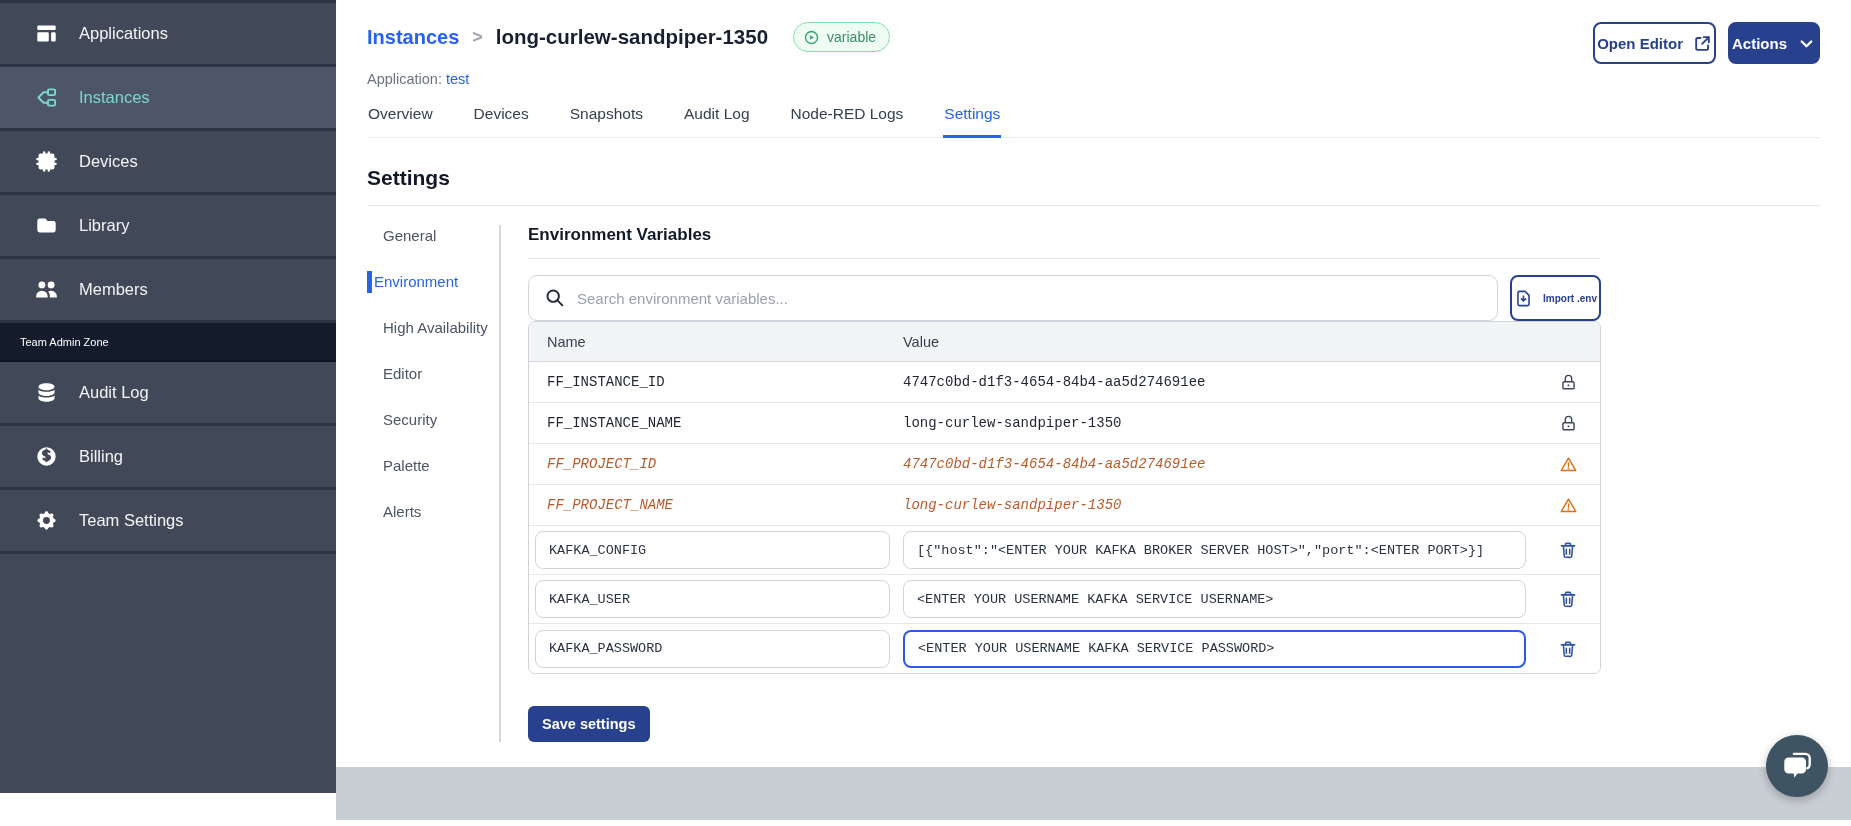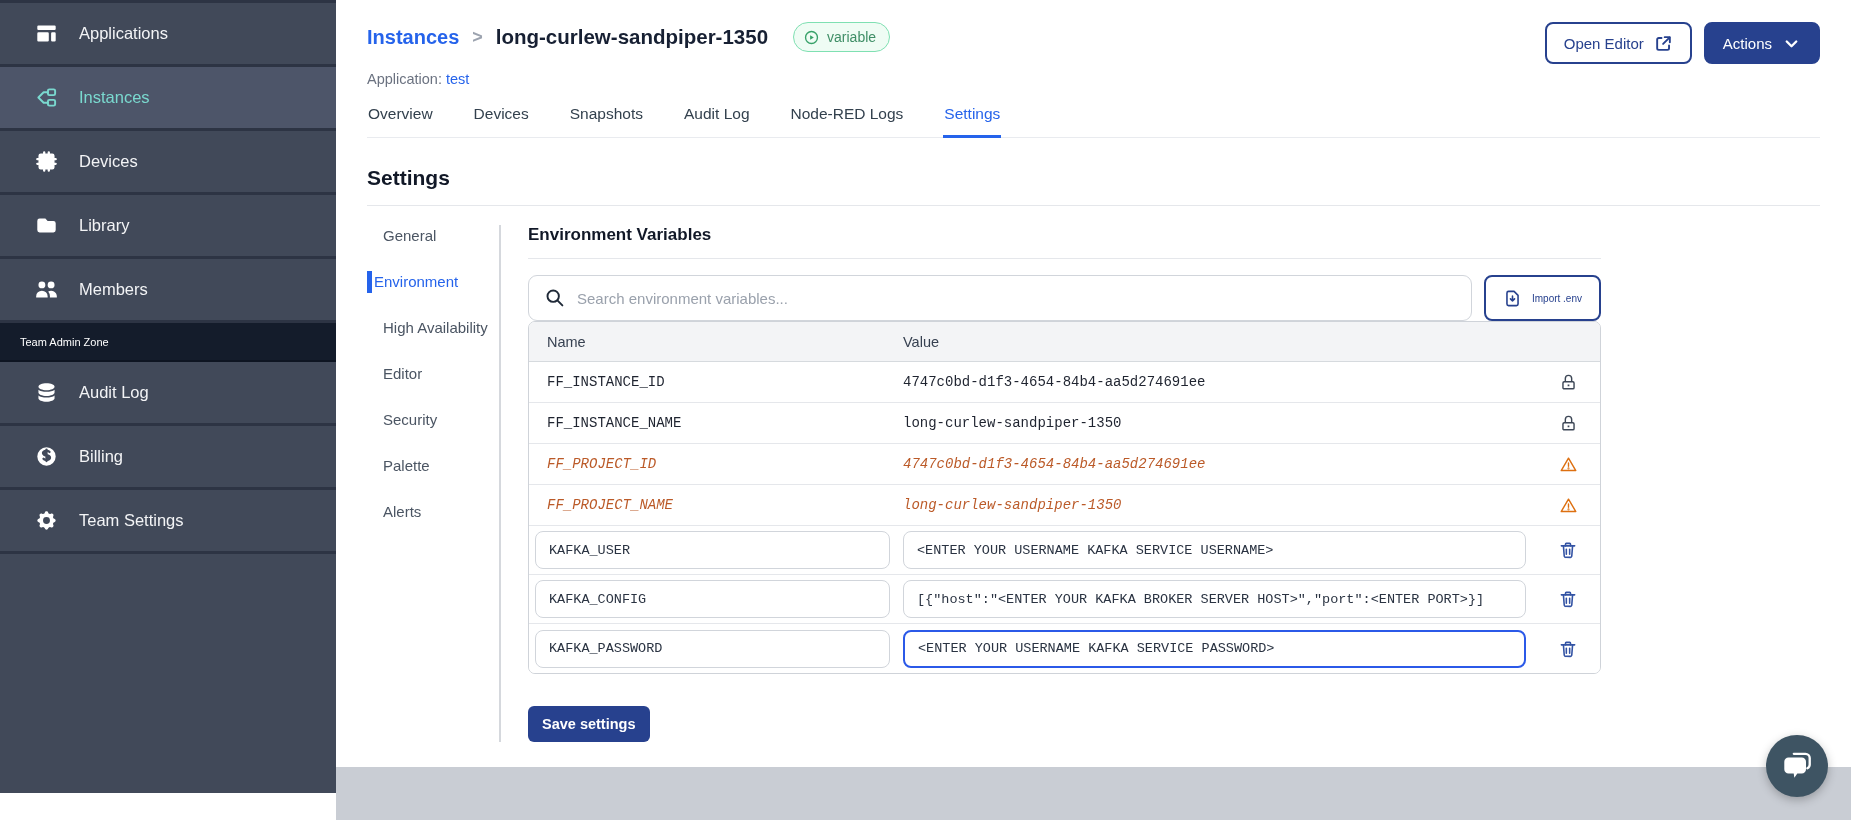--- a/index.html
+++ b/index.html
@@ -21,21 +21,21 @@
 
   .top-row { display:flex; justify-content:space-between; align-items:flex-start; }
   .crumbs { display:flex; align-items:center; gap:13px; }
   .crumb-link { color:#2563eb; font-size:20px; font-weight:700; text-decoration:none; cursor:pointer; }
   .crumb-sep { color:#9ca3af; font-size:18px; font-weight:600; }
   .crumb-current { color:#172033; font-size:20.5px; font-weight:800; }
   .badge { margin-left:12px; display:flex; align-items:center; gap:7px; height:30px; padding:0 13px 0 9px; border:1.5px solid #7fe0b2; background:#effcf4; border-radius:16px; color:#3f8e66; font-size:14px; }
   .badge svg { width:17px; height:17px; }
 
   .top-buttons { display:flex; gap:12px; }
-  .btn { display:flex; align-items:center; gap:10px; height:42px; padding:0 17px; border-radius:8px; font-size:15px; font-weight:400; cursor:pointer; font-family:inherit; }
+  .btn { display:flex; align-items:center; gap:10px; height:42px; padding:0 2px; border-radius:8px; font-size:15px; font-weight:700; cursor:pointer; font-family:inherit; }
   .btn-outline { background:#fff; border:2px solid #27418e; color:#27418e; }
   .btn-solid { background:#27418e; border:2px solid #27418e; color:#ffffff; }
   .btn svg { width:19px; height:19px; }
 
   .app-line { margin-top:7px; font-size:14.5px; color:#6b7280; }
   .app-line a { color:#2563eb; text-decoration:none; cursor:pointer; }
 
   .tabs { margin-top:18px; display:flex; gap:39px; border-bottom:1px solid #e9ebef; }
   .tab { font-size:15.5px; color:#33414e; padding:0 1px 12px 1px; cursor:pointer; }
   .tab.active { color:#2563eb; border-bottom:3px solid #2563eb; margin-bottom:-1px; }
@@ -299,37 +299,37 @@
             <div class="icon-cell">
                 <svg viewBox="0 0 24 24" fill="none" stroke="#dd7011" stroke-width="1.8" stroke-linejoin="round" stroke-linecap="round">
                   <path d="M12 4L2.8 19.6h18.4L12 4z"></path>
                   <path d="M12 10.2v4"></path>
                   <circle cx="12" cy="16.9" r="0.4" fill="#dd7011"></circle>
                 </svg>
               </div>
           </div>
 
           <div class="trow editable">
-            <div class="cell-input-name"><input class="env-input" type="text" value="KAFKA_USER" style=""></div>
-            <div class="cell-input-value"><input class="env-input" type="text" value="&lt;ENTER YOUR USERNAME KAFKA SERVICE USERNAME&gt;" style=""></div>
+            <div class="cell-input-name"><input class="env-input" type="text" value="KAFKA_CONFIG" style=""></div>
+            <div class="cell-input-value"><input class="env-input" type="text" value="[{&quot;host&quot;:&quot;&lt;ENTER YOUR KAFKA BROKER SERVER HOST&gt;&quot;,&quot;port&quot;:&lt;ENTER PORT&gt;}]" style=""></div>
             <div class="icon-cell">
                 <button class="trash-btn">
                   <svg viewBox="0 0 24 24" fill="none" stroke="#3353a4" stroke-width="1.9" stroke-linecap="round" stroke-linejoin="round">
                     <path d="M4 7h16"></path>
                     <path d="M9 7V5a1 1 0 011-1h4a1 1 0 011 1v2"></path>
                     <path d="M6.5 7l1 12.5a1.5 1.5 0 001.5 1.3h6a1.5 1.5 0 001.5-1.3L17.5 7"></path>
                     <path d="M10 11v6M14 11v6"></path>
                   </svg>
                 </button>
               </div>
           </div>
 
           <div class="trow editable">
-            <div class="cell-input-name"><input class="env-input" type="text" value="KAFKA_CONFIG" style=""></div>
-            <div class="cell-input-value"><input class="env-input" type="text" value="[{&quot;host&quot;:&quot;&lt;ENTER YOUR KAFKA BROKER SERVER HOST&gt;&quot;,&quot;port&quot;:&lt;ENTER PORT&gt;}]" style=""></div>
+            <div class="cell-input-name"><input class="env-input" type="text" value="KAFKA_USER" style=""></div>
+            <div class="cell-input-value"><input class="env-input" type="text" value="&lt;ENTER YOUR USERNAME KAFKA SERVICE USERNAME&gt;" style=""></div>
             <div class="icon-cell">
                 <button class="trash-btn">
                   <svg viewBox="0 0 24 24" fill="none" stroke="#3353a4" stroke-width="1.9" stroke-linecap="round" stroke-linejoin="round">
                     <path d="M4 7h16"></path>
                     <path d="M9 7V5a1 1 0 011-1h4a1 1 0 011 1v2"></path>
                     <path d="M6.5 7l1 12.5a1.5 1.5 0 001.5 1.3h6a1.5 1.5 0 001.5-1.3L17.5 7"></path>
                     <path d="M10 11v6M14 11v6"></path>
                   </svg>
                 </button>
               </div>

